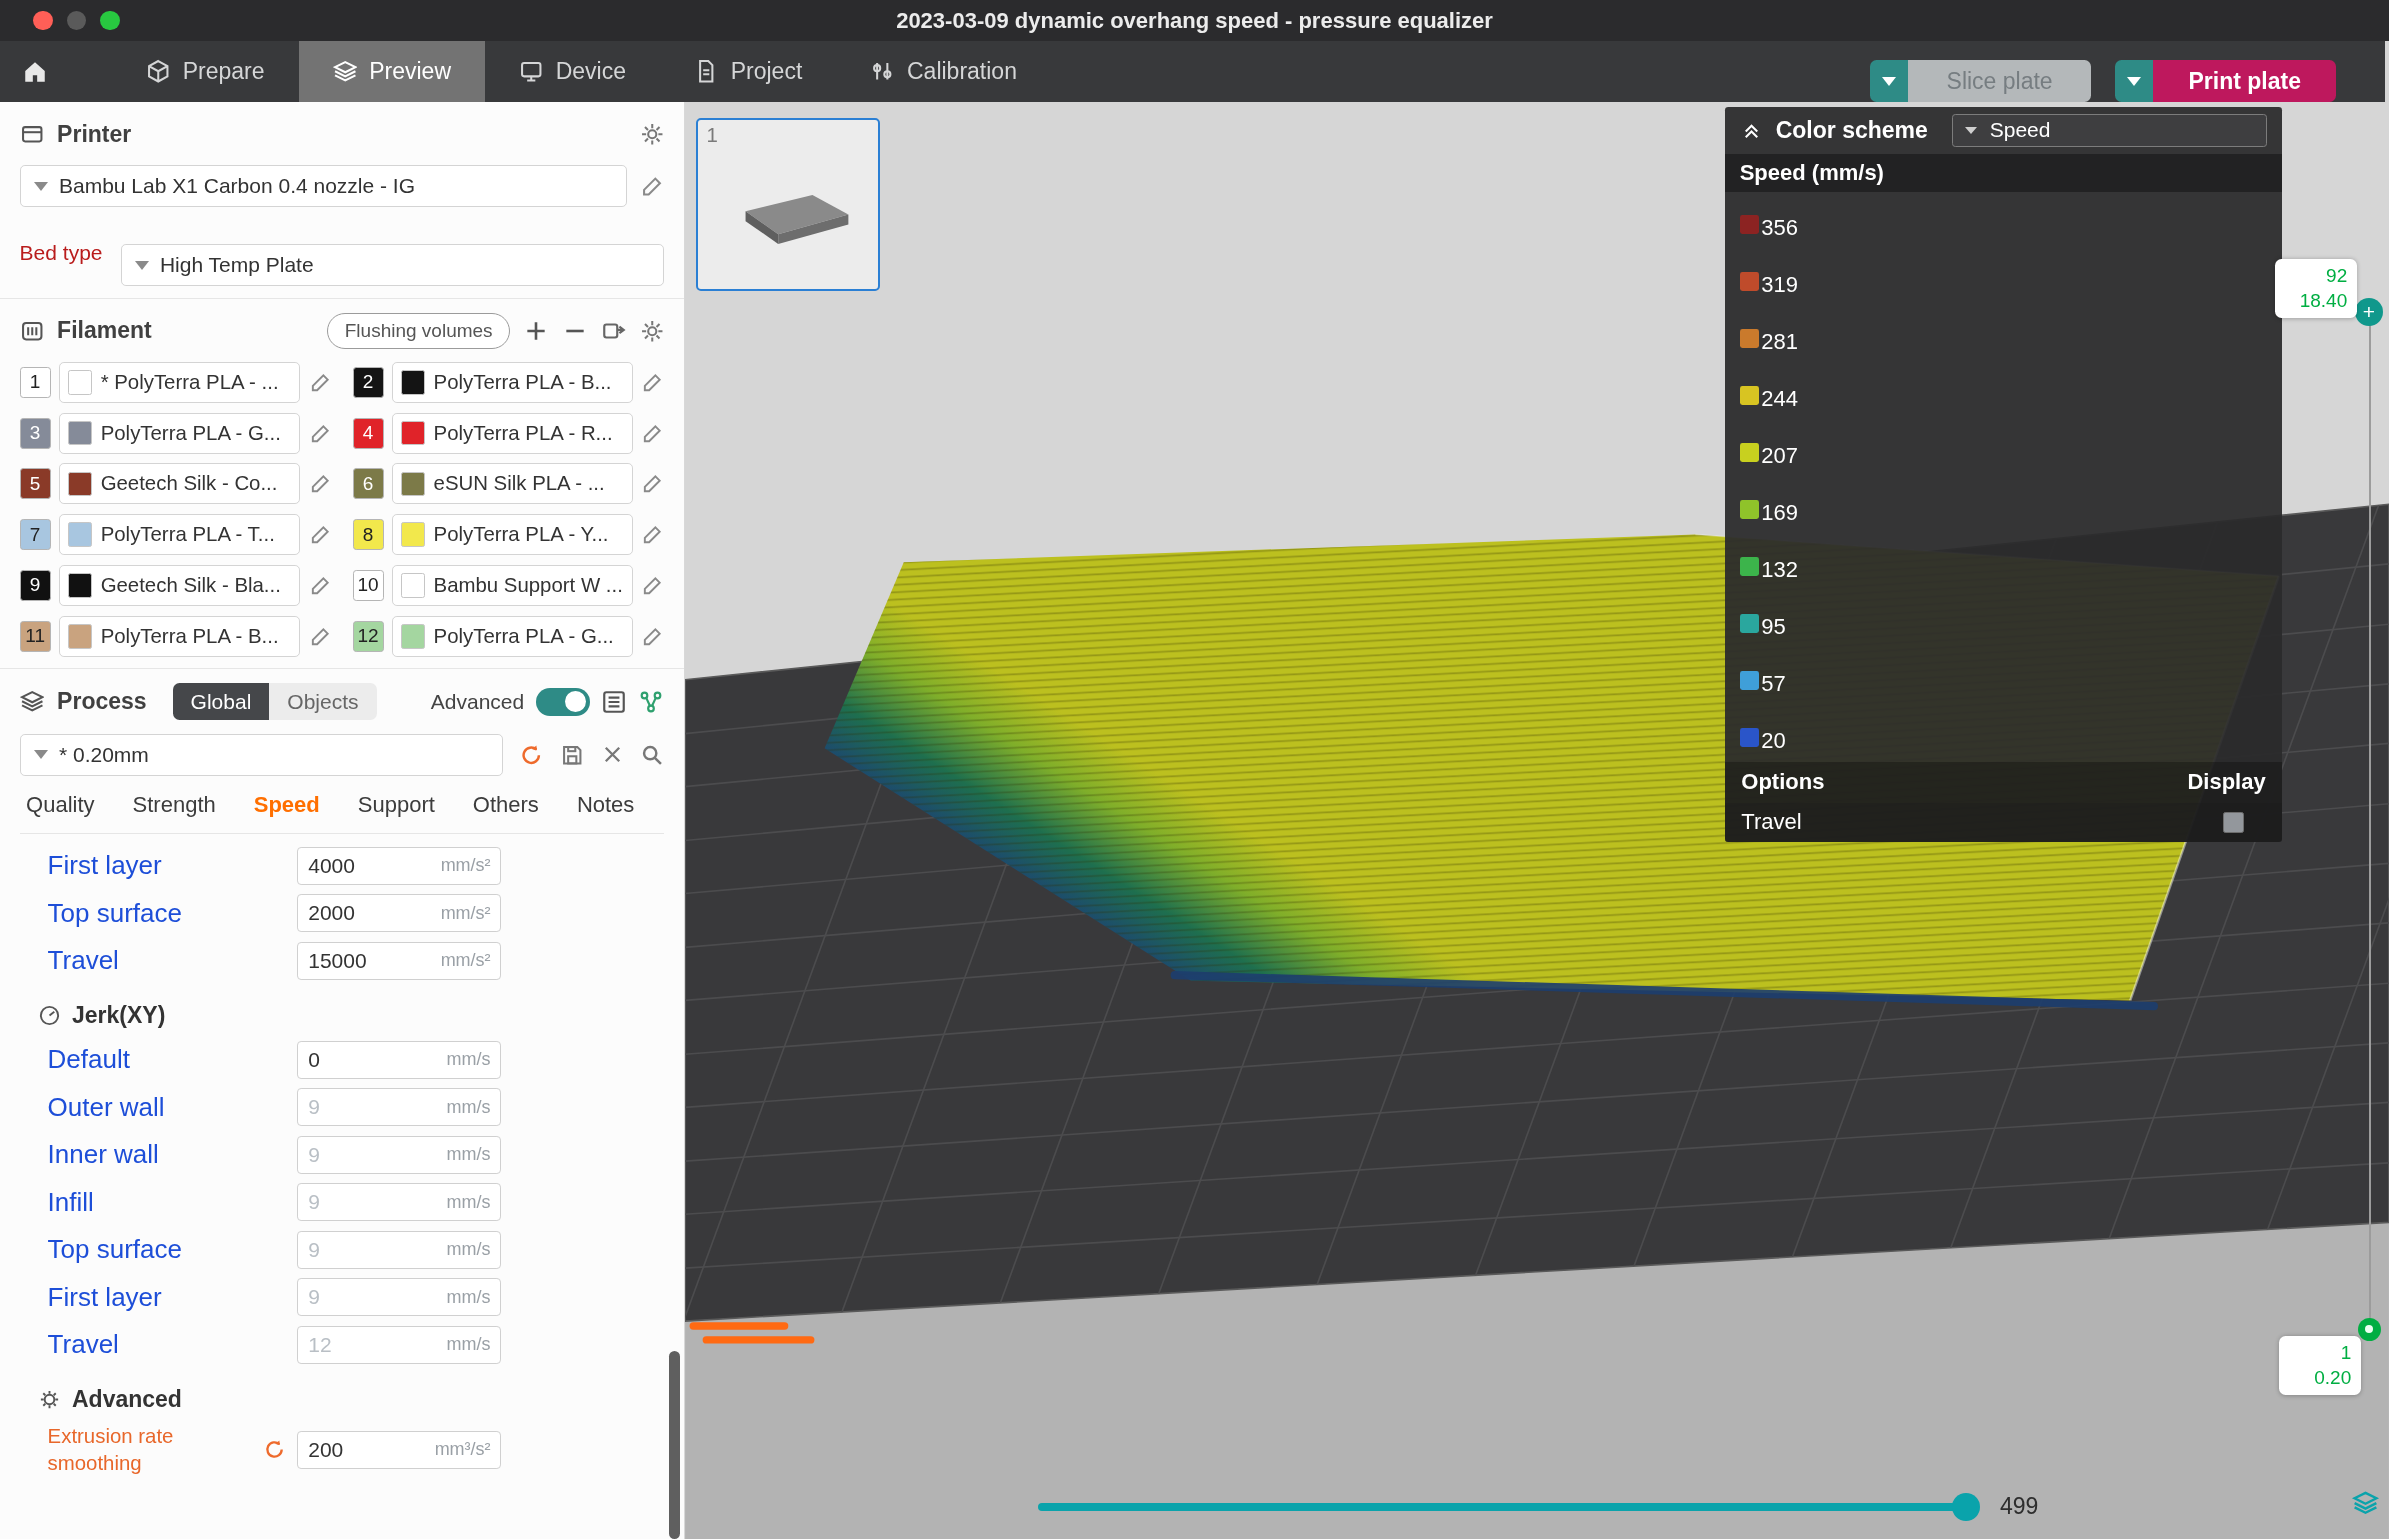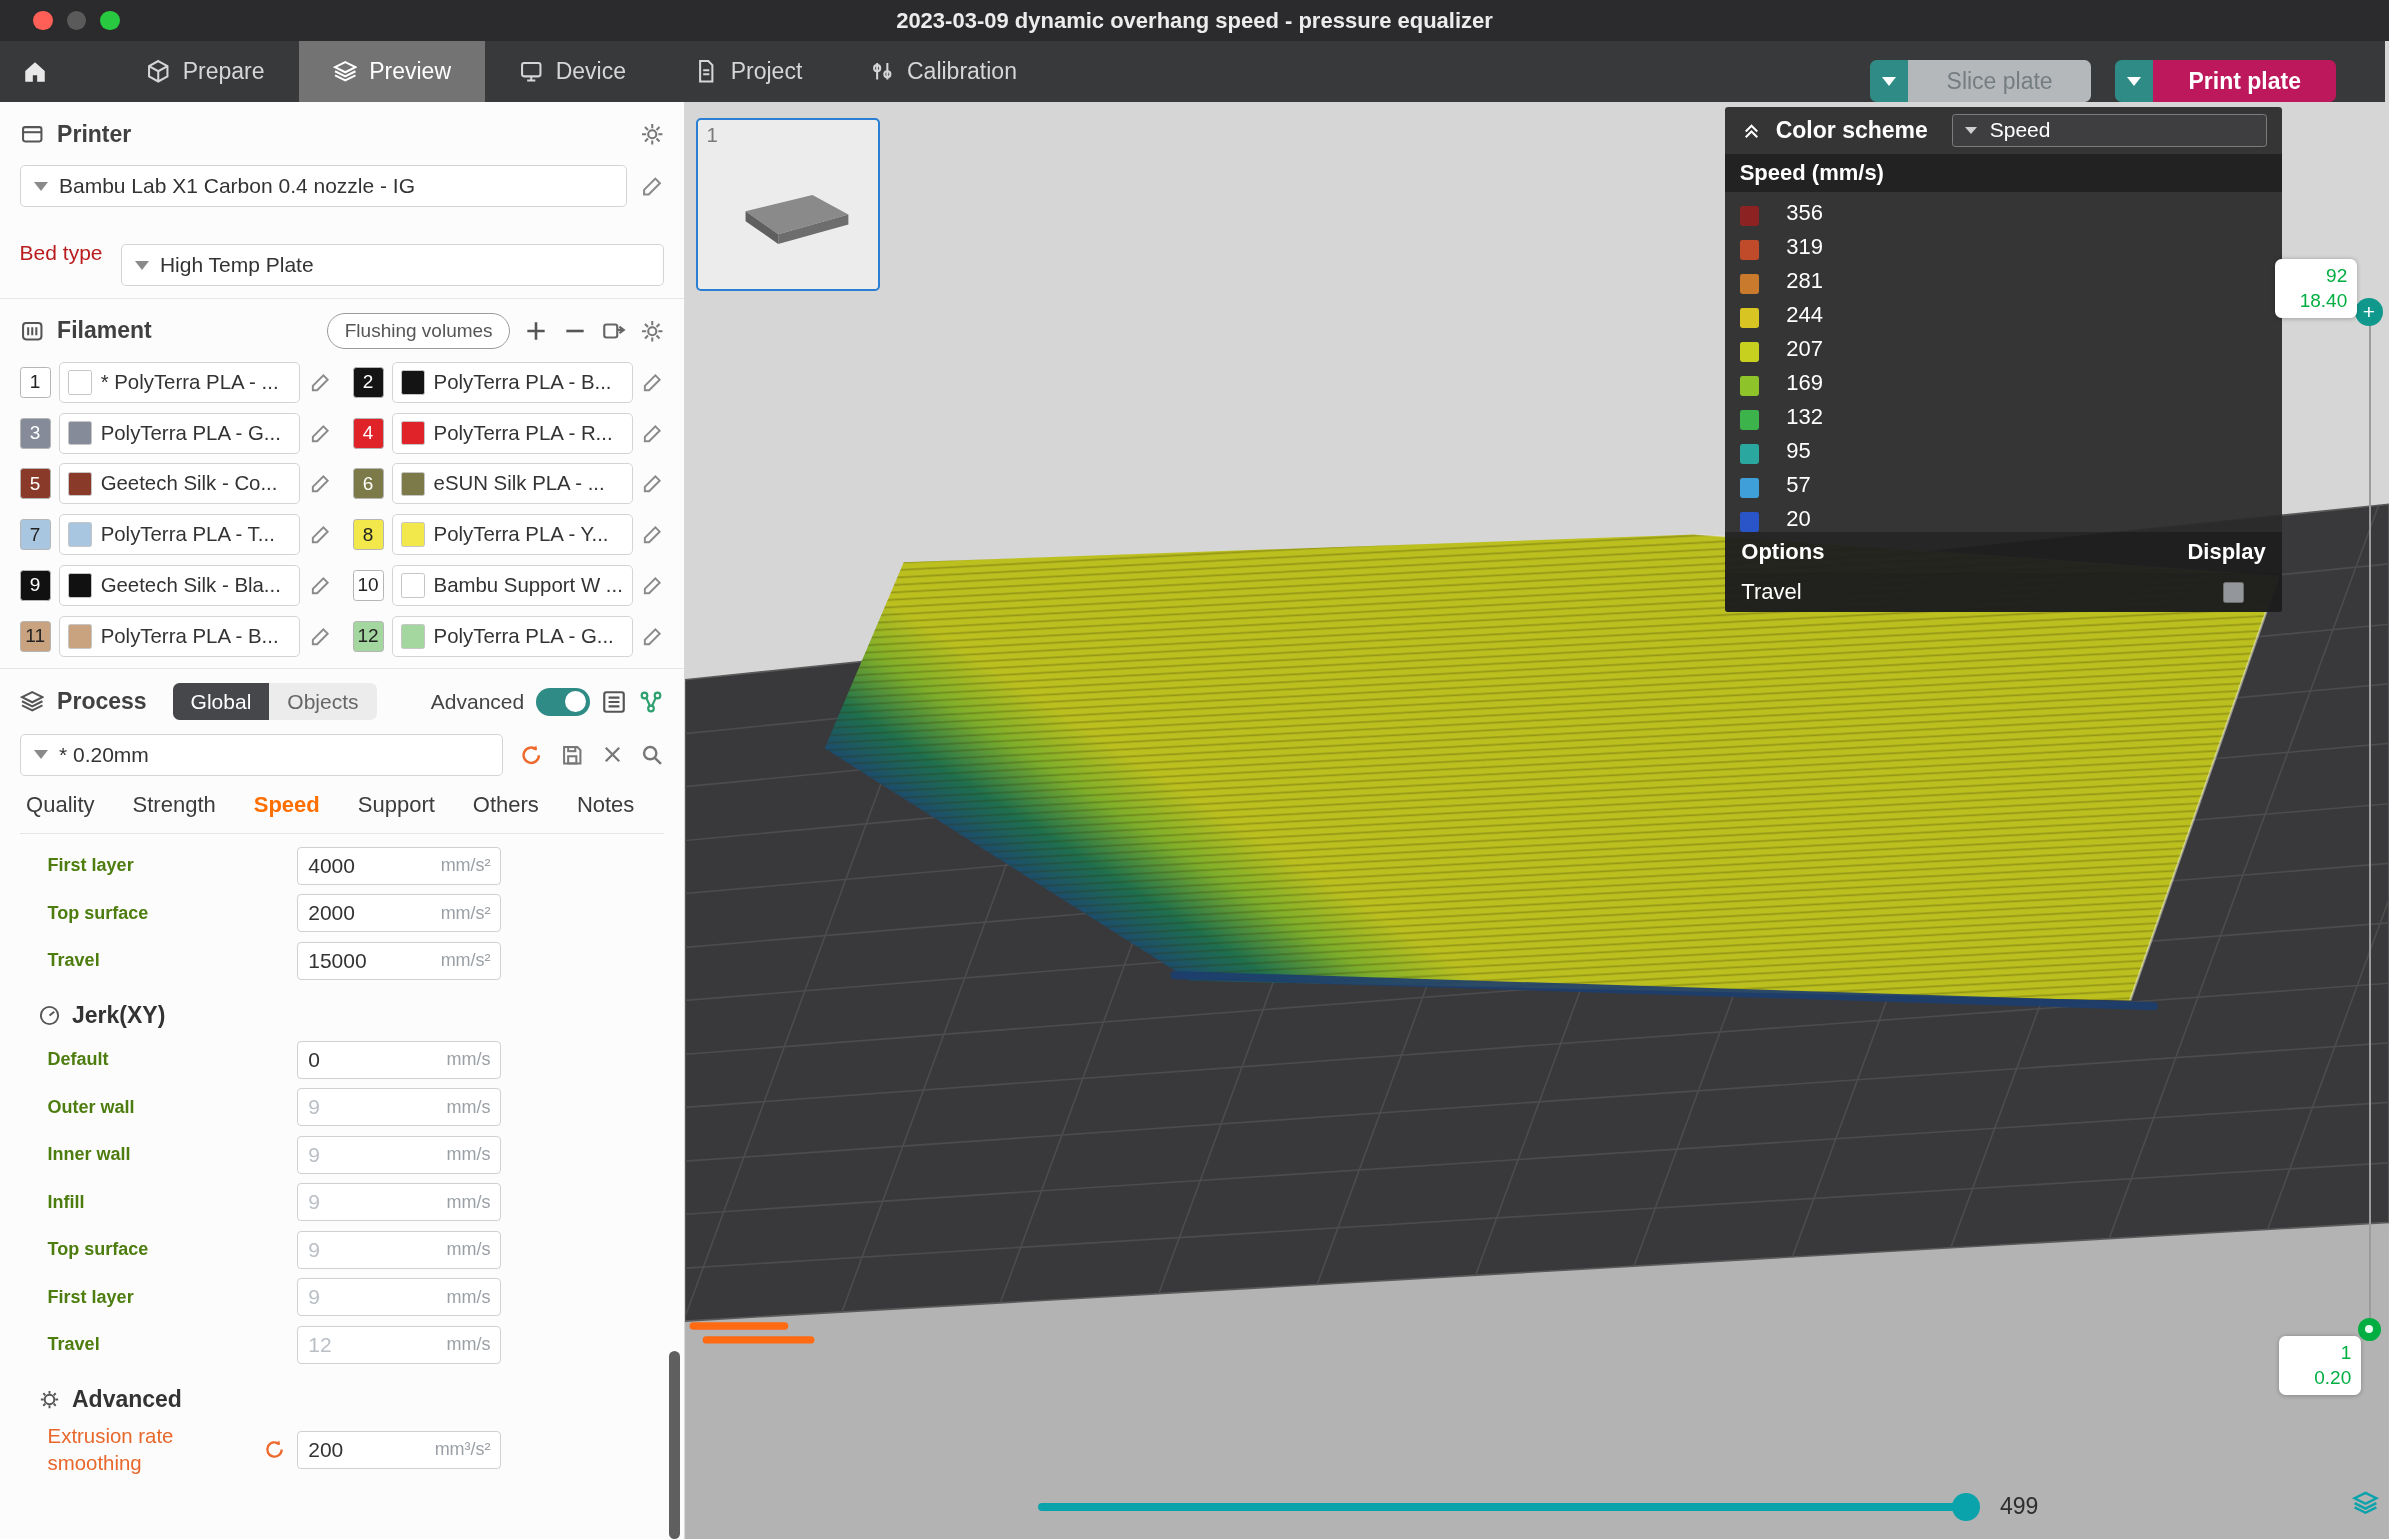--- a/index.html
+++ b/index.html
@@ -69,21 +69,21 @@
   .toggle::after{content:"";position:absolute;right:3.3px;top:3.3px;width:21px;height:21px;border-radius:50%;background:#fff;}
 
   .preset-row{display:flex;align-items:center;gap:16.3px;margin-top:11.4px;}
   .preset-row .combo{flex:1;}
 
   .subtabs{display:flex;gap:38px;padding:16.3px 6.5px 6.5px;font-size:22px;color:#3c3c3c;}
   .subtab.active{color:#ff6f00;font-weight:bold;}
 
   .settings{border-top:0.8px solid #e6e6e6;margin-top:8.2px;padding-top:4.9px;}
   .set-row{display:flex;align-items:center;height:41px;margin:6.5px 0;padding-left:28px;padding-right:163px;}
-  .set-label{flex:1;font-size:18px;color:#4d7c0f;font-weight:bold;}
+  .set-label{flex:1;font-size:26px;color:#1d4ed8;}
   .num-input{width:204px;height:38px;border:0.8px solid #d0d0d0;border-radius:4.1px;background:#fff;
              display:flex;align-items:center;padding:0 9.8px;box-sizing:border-box;flex:none;}
   .num-val{font-size:21px;color:#333;flex:1;}
   .num-unit{font-size:18px;color:#9aa0a6;white-space:nowrap;}
   .muted .num-val{color:#b9bfc5;}
   .group-head{display:flex;align-items:center;gap:11.4px;padding:14.7px 0 3.3px 18px;font-size:23px;font-weight:bold;color:#333;}
   .ext-row{display:flex;align-items:center;gap:11.4px;padding-left:28px;padding-right:163px;margin-top:6.5px;}
   .ext-label{flex:1;font-size:20.4px;color:#e8672a;line-height:1.3;}
   .scroll-thumb{position:absolute;right:4.1px;bottom:0;width:11.4px;height:188px;border-radius:5.7px;background:#5f5f5f;}
 
@@ -97,21 +97,21 @@
 
   .legend{position:absolute;left:1040px;top:4.9px;width:557px;background:rgba(42,42,44,0.94);
           color:#fff;border-radius:3.3px;overflow:hidden;}
   .lg-head{display:flex;align-items:center;gap:13px;height:47px;padding:0 14.7px;}
   .lg-title{font-size:23px;font-weight:bold;}
   .lg-dd{margin-left:auto;width:315px;height:33px;background:#3e3e40;border:0.8px solid #7c7c7c;border-radius:3.3px;
          display:flex;align-items:center;gap:13px;padding:0 11.4px;font-size:21px;box-sizing:border-box;}
   .lg-dd .chev-down{border-top-color:#cfcfcf;border-left-width:6.5px;border-right-width:6.5px;border-top-width:7.3px;}
   .lg-sub{height:38px;background:rgba(0,0,0,0.35);display:flex;align-items:center;padding:0 14.7px;
           font-size:22px;font-weight:bold;}
-  .lg-row{height:34px;display:flex;align-items:flex-end;gap:27px;padding:0 14.7px;}
+  .lg-row{height:34px;display:flex;align-items:flex-start;gap:2px;padding:0 14.7px;margin-top:23px;}
   .lg-swatch{width:19.6px;height:19.6px;border-radius:2.4px;flex:none;}
   .lg-val{font-size:22px;}
   .lg-opts{height:41px;display:flex;align-items:center;justify-content:space-between;padding:0 16.3px;
            font-weight:bold;font-size:22px;background:rgba(0,0,0,0.28);}
   .lg-travel{height:39px;display:flex;align-items:center;padding:0 38px 0 16.3px;font-size:22px;
              background:rgba(18,18,18,0.55);}
   .lg-check{margin-left:auto;width:21px;height:21px;background:#93979c;border:1.6px solid #6d6d6d;
             border-radius:2.4px;box-sizing:border-box;}
 
   .vtrack{position:absolute;left:1684px;top:210px;width:2.4px;height:1020px;background:#9c9c9c;}

